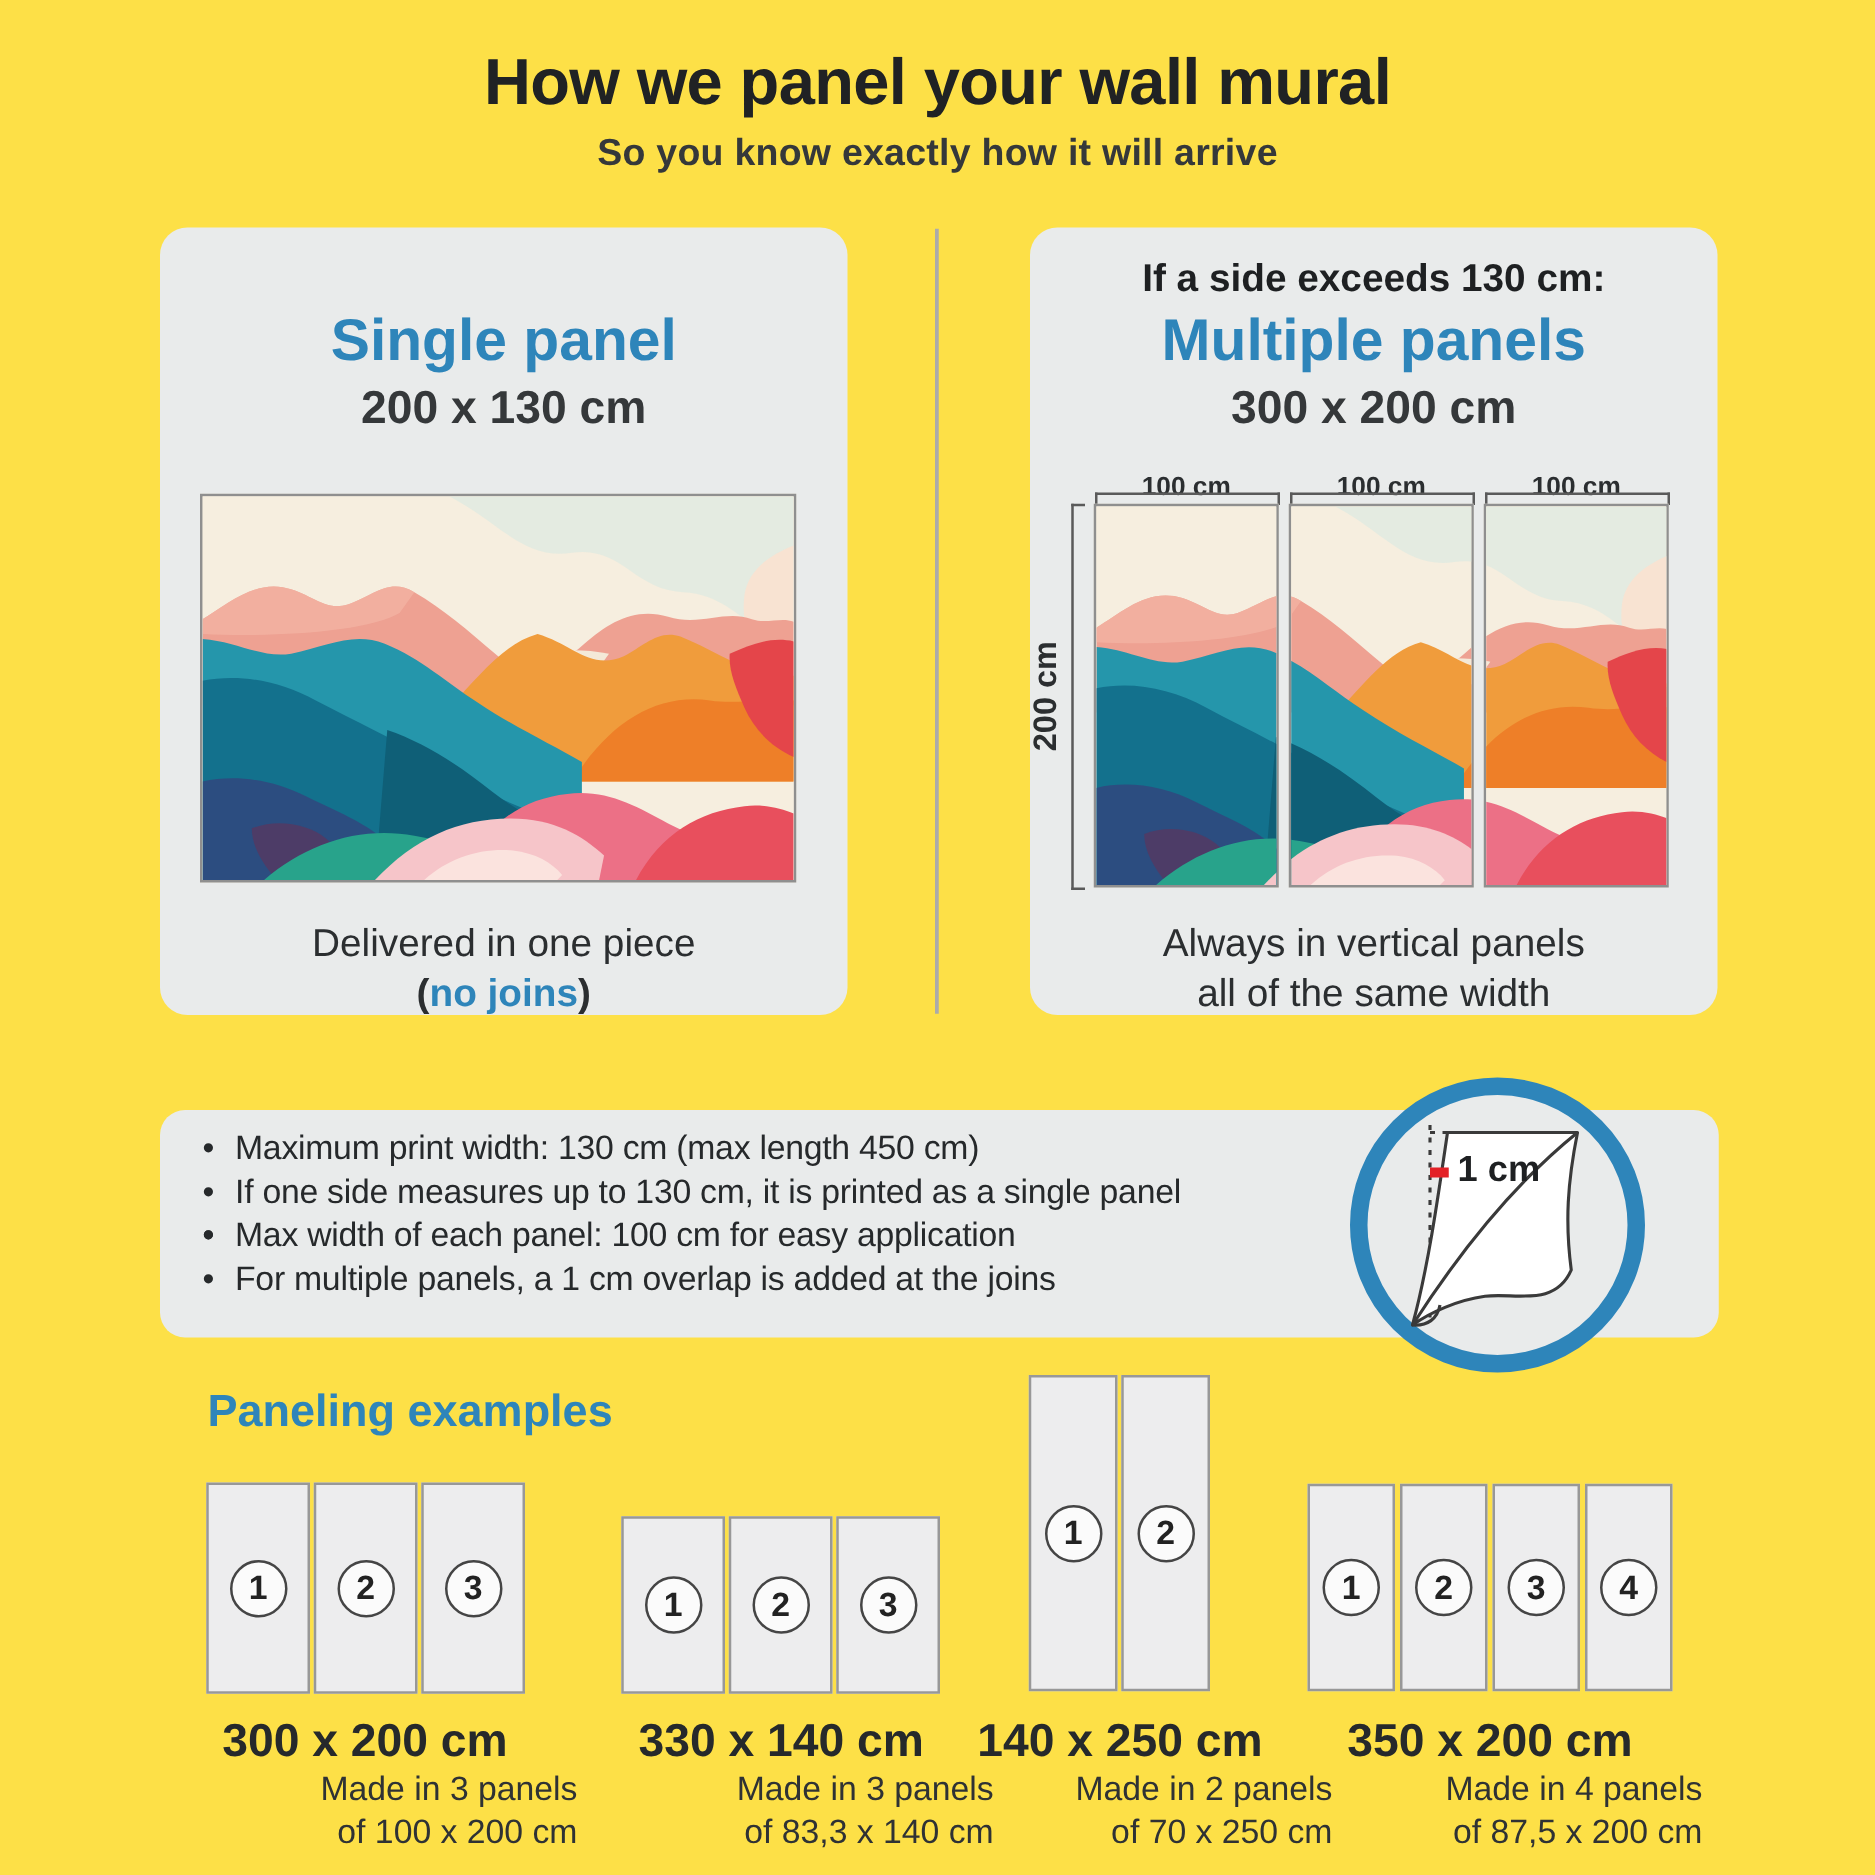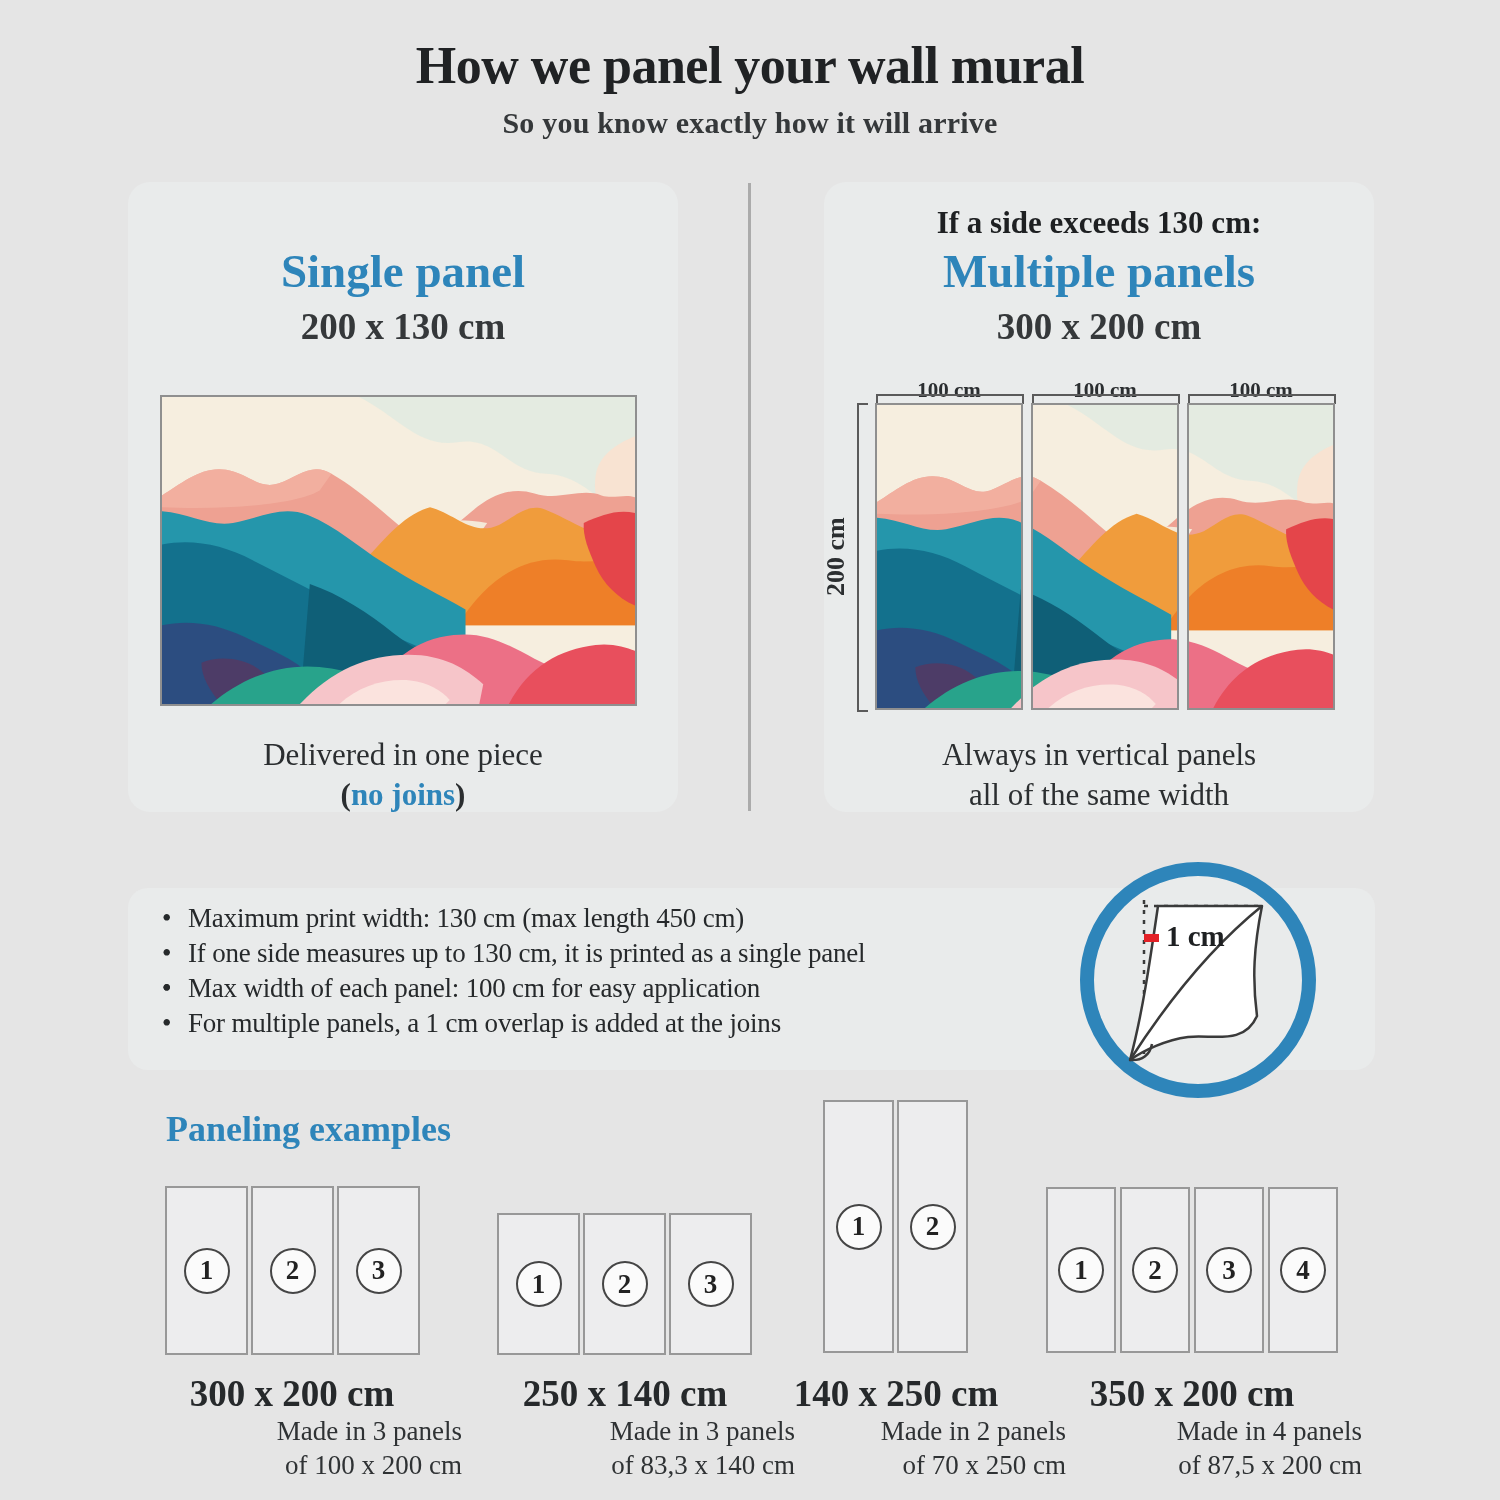--- a/index.html
+++ b/index.html
@@ -1,18 +1,18 @@
 <!DOCTYPE html>
 <html><head>
 <meta charset="utf-8">
 <style>
   html,body { margin:0; padding:0; background:#ffffff; }
   .stage {
-    position:relative; width:1500px; height:1500px; background:#e5e5e5;
-    font-family:Liberation Serif, serif; color:#232527; overflow:hidden;
+    position:relative; width:1500px; height:1500px; background:#fde047;
+    font-family:Liberation Sans, sans-serif; color:#232527; overflow:hidden;
   }
   .title {
     position:absolute; top:36px; left:0; width:100%; text-align:center;
     font-size:52px; font-weight:bold; letter-spacing:-0.5px; color:#202224;
   }
   .subtitle {
     position:absolute; top:106px; left:0; width:100%; text-align:center;
     font-size:30px; font-weight:bold; color:#35383a; letter-spacing:0.2px;
   }
   .card {
@@ -209,21 +209,21 @@
       <div class="ex-panel">
           <div class="num">1</div>
         </div>
       <div class="ex-panel">
           <div class="num">2</div>
         </div>
       <div class="ex-panel">
           <div class="num">3</div>
         </div>
     </div>
-    <div class="ex-size ex-cap">250 x 140 cm</div>
+    <div class="ex-size ex-cap">330 x 140 cm</div>
     <div class="ex-sub sub1 ex-cap">Made in 3 panels</div>
     <div class="ex-sub sub2 ex-cap">of 83,3 x 140 cm</div>
   </div>
 
   <div class="ex3">
     <div class="ex-panels">
       <div class="ex-panel">
           <div class="num">1</div>
         </div>
       <div class="ex-panel">

